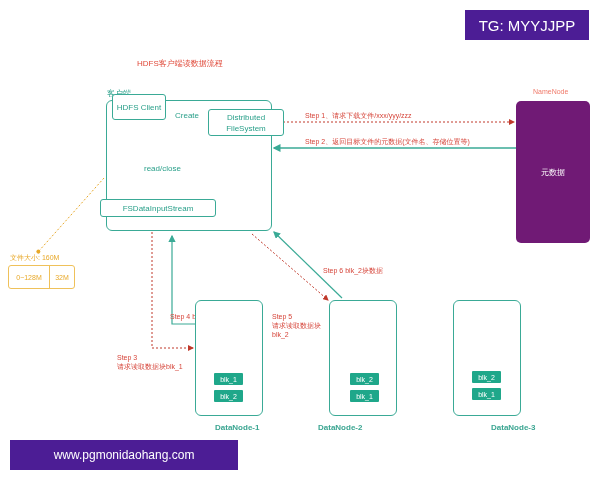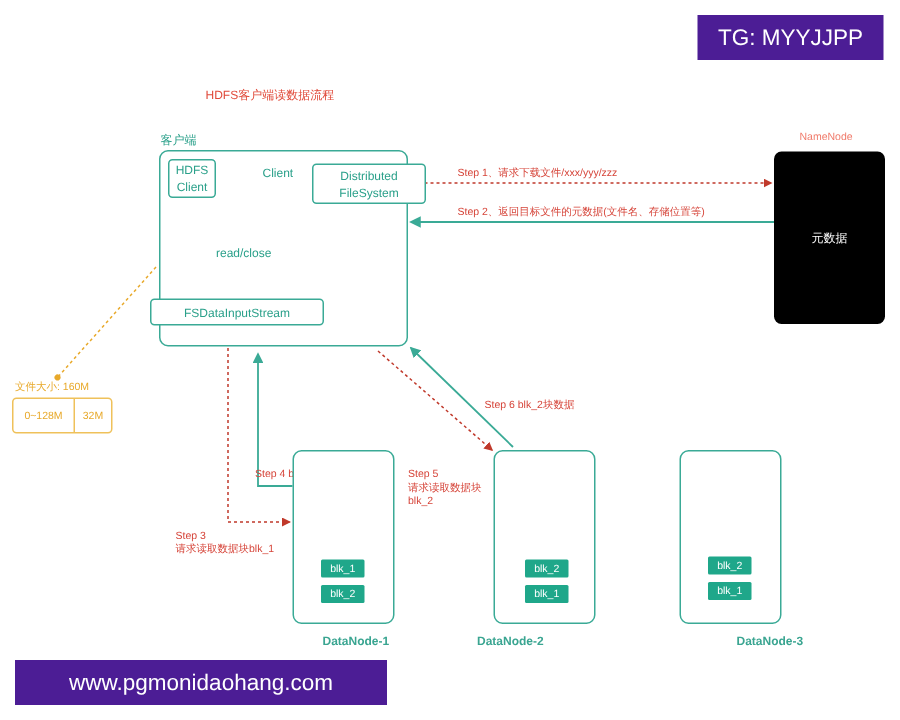--- a/index.html
+++ b/index.html
@@ -4,30 +4,30 @@
 <style>
   html, body { margin:0; padding:0; background:#ffffff; }
   body { width:600px; height:480px; position:relative; overflow:hidden; font-family:"Liberation Sans", "DejaVu Sans", sans-serif; }
   .abs { position:absolute; }
   .title { left:104px; top:58px; font-size:8px; color:#e04a3a;margin-left:33px; }
   .client-label { left:107px; top:88px; font-size:8px; color:#2aa08a; }
   .teal-box { position:absolute; border:1.5px solid #3aaa96; border-radius:6px; box-sizing:border-box; background:#fff; }
   .inner-box { position:absolute; border:1.5px solid #3aaa96; border-radius:3px; box-sizing:border-box; background:#fff; color:#2aa08a; font-size:8px; display:flex; align-items:center; justify-content:center; text-align:center; line-height:11px; }
   .tlabel { position:absolute; font-size:8px; color:#2aa08a; }
   .rlabel { position:absolute; font-size:7px; color:#d6453a; line-height:9px; }
-  .namenode { left:516px; top:101px; width:74px; height:115px; background:#000000; border-radius:5px; color:#fff; font-size:8px; display:flex; align-items:center; justify-content:center; }
+  .namenode { left:516px; top:101px; width:74px; height:142px; background:#701a75; border-radius:5px; color:#fff; font-size:8px; display:flex; align-items:center; justify-content:center; }
   .namenode-label { left:533px; top:88px; font-size:7px; color:#f07a6a; }
   .blk { position:absolute; width:29px; height:12px; background:#1fa78a; color:#fff; font-size:7px; display:flex; align-items:center; justify-content:center; border-radius:1px; }
   .dn-label { position:absolute; font-size:8px; font-weight:bold; color:#3aa591; }
   .file-size { left:10px; top:253px; font-size:7px; color:#e8a92a; }
   .file-box { left:8px; top:265px; width:67px; height:24px; border:1.5px solid #efc15a; border-radius:3px; box-sizing:border-box; display:flex; }
   .file-seg { display:flex; align-items:center; justify-content:center; font-size:7px; color:#e8a92a; }
   .wm { background:#4c1d95; color:#fff; font-family:"Liberation Sans", sans-serif; }
   .wm-top { left:465px; top:10px; width:124px; height:30px; font-size:15px; display:flex; align-items:center; justify-content:center; }
-  .wm-bottom { left:10px; top:440px; width:248px; height:30px; font-size:15px; display:flex; align-items:center; justify-content:center; }
+  .wm-bottom { left:10px; top:440px; width:228px; height:30px; font-size:12px; display:flex; align-items:center; justify-content:center; }
   svg.overlay { position:absolute; left:0; top:0; }
 </style>
 </head>
 <body>
 
 <svg class="overlay" width="600" height="480">
   <defs>
     <marker id="ta" markerWidth="6" markerHeight="6" refX="5" refY="3" orient="auto">
         <path d="M0,0 L6,3 L0,6 z" fill="#3aaa96"></path>
       </marker>
@@ -55,24 +55,24 @@
 
   <line x1="252" y1="234" x2="328" y2="300" stroke="#c0392b" stroke-width="1" stroke-dasharray="2,2" marker-end="url(#ra)"></line>
 
   <line x1="342" y1="298" x2="274" y2="232" stroke="#3aaa96" stroke-width="1.2" marker-end="url(#ta)"></line>
 </svg>
 
 <div class="abs title">HDFS客户端读数据流程</div>
 <div class="abs client-label">客户端</div>
 
 <div class="teal-box" style="left:106px;top:100px;width:166px;height:131px;"></div>
-<div class="inner-box" style="left:112px;top:106px;width:32px;height:26px;">
+<div class="inner-box" style="left:112px;top:94px;width:54px;height:26px;">
     <span>HDFS Client</span>
   </div>
-<div class="tlabel" style="left:175px;top:111px;">Client</div>
+<div class="tlabel" style="left:175px;top:111px;">Create</div>
 <div class="inner-box" style="left:208px;top:109px;width:76px;height:27px;flex-direction:column;">
   <span>Distributed</span>
   <span>FileSystem</span>
 </div>
 <div class="tlabel" style="left:144px;top:164px;">read/close</div>
 <div class="inner-box" style="left:100px;top:199px;width:116px;height:18px;">
     <span>FSDataInputStream</span>
   </div>
 
 <div class="abs namenode-label">NameNode</div>

